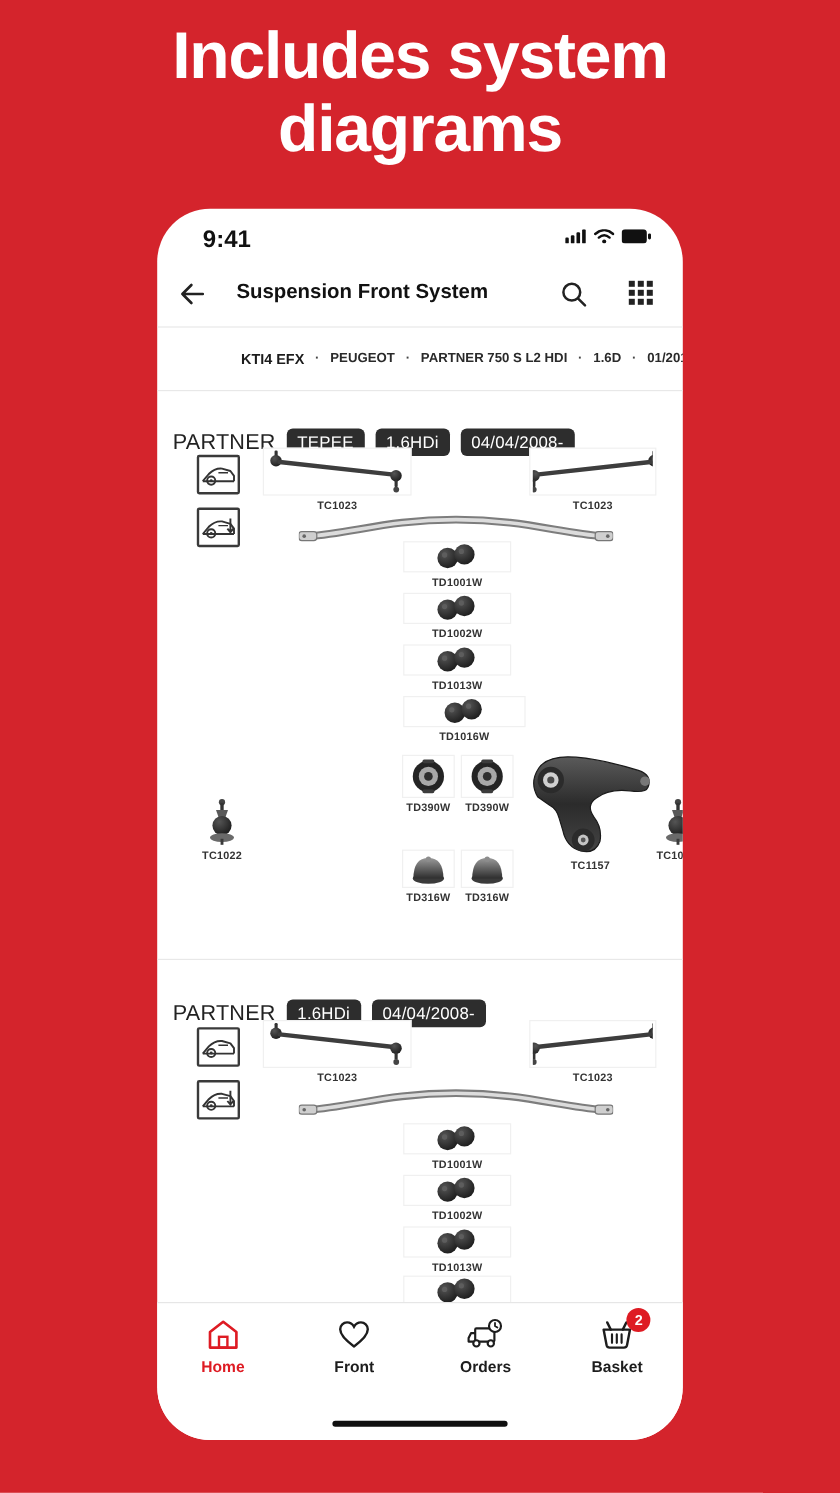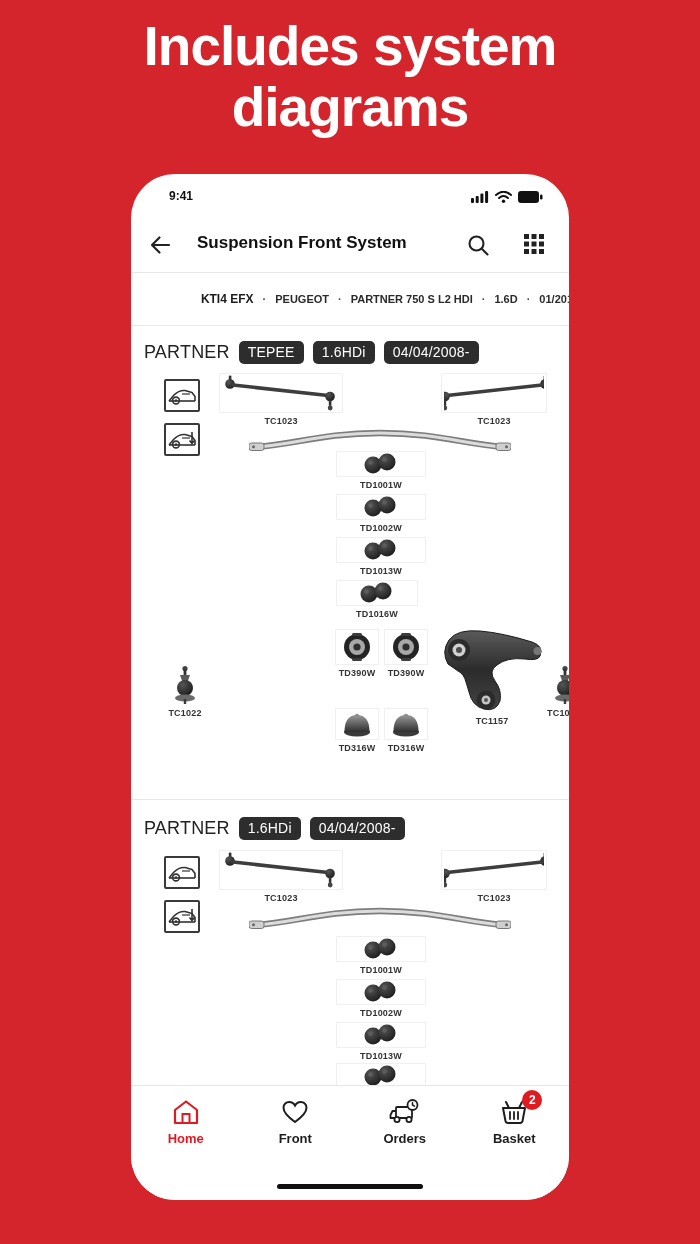--- a/index.html
+++ b/index.html
@@ -22,21 +22,21 @@
   
   .phone {
     position:absolute; left:131px; top:174px;
     width:438px; height:1026px;
     background:#ffffff; border-radius:44px;
     overflow:hidden;
   }
   .abs { position:absolute; }
 
   
-  .sb-time { left:38px; top:15px; font-size:12px; font-weight:bold; color:#111; }
+  .sb-time { left:38px; top:15px; font-size:20px; font-weight:bold; color:#111; }
   .sb-icons { right:26px; top:17px; display:flex; gap:6px; align-items:center; }
 
   
   .navbar { left:0; top:44px; width:438px; height:54px; }
   .nav-back { left:16px; top:14px; width:26px; height:26px; color:#222; }
   .nav-title { left:66px; top:15px; font-size:17px; font-weight:bold; color:#111; }
   .nav-search { left:334px; top:14px; width:26px; height:26px; color:#222; }
   .nav-grid { left:392px; top:15px; width:22px; height:22px; color:#222; }
 
   .hline { left:0; width:438px; height:1px; background:#e8e8e8; }
@@ -45,21 +45,21 @@
   .vehiclebar {
     left:0; top:99px; width:518px; height:52px;
     display:flex; align-items:center; justify-content:center;
     gap:9px; font-size:11px; color:#1c1c1c; white-space:nowrap;
   }
   .vb-first { font-weight:bold; font-size:12px; }
   .vb-item { font-weight:bold; color:#2a2a2a; }
   .vb-sep { color:#444; font-weight:bold; }
 
   
-  .sec-header { left:13px; display:flex; align-items:center; gap:9px; }
+  .sec-header { left:13px; display:flex; align-items:center; gap:9px;margin-top:16px; }
   .sec-model { font-size:18px; color:#222; letter-spacing:.2px; }
   .sec-badge {
     background:#2d2d2d; color:#fff; font-size:14px;
     padding:3px 9px 4px; border-radius:5px; letter-spacing:.2px;
   }
 
   
   .cell { position:absolute; text-align:center; }
   .tile { border:1px solid #f0f0f0; background:#fff; display:flex; align-items:center; justify-content:center; }
   .plabel { font-size:9px; font-weight:bold; color:#333; margin-top:3px; letter-spacing:.2px; }
@@ -315,21 +315,21 @@
       <div class="plabel">TD1002W</div>
     </div>
     <div class="cell" style="left:205px;top:198px;width:90px">
       <div class="tile" style="height:26px">
           <svg width="44" height="24" viewBox="0 0 44 24">
             <use href="#bushpair"></use>
           </svg>
         </div>
       <div class="plabel">TD1013W</div>
     </div>
-    <div class="cell" style="left:205px;top:241px;width:82px">
+    <div class="cell" style="left:205px;top:241px;width:102px">
       <div class="tile" style="height:26px">
           <svg width="44" height="24" viewBox="0 0 44 24">
             <use href="#bushpair"></use>
           </svg>
         </div>
       <div class="plabel">TD1016W</div>
     </div>
 
     <div class="cell" style="left:24px;top:326px;width:60px">
       <svg width="36" height="40" viewBox="0 0 36 40" style="margin:0 auto">

